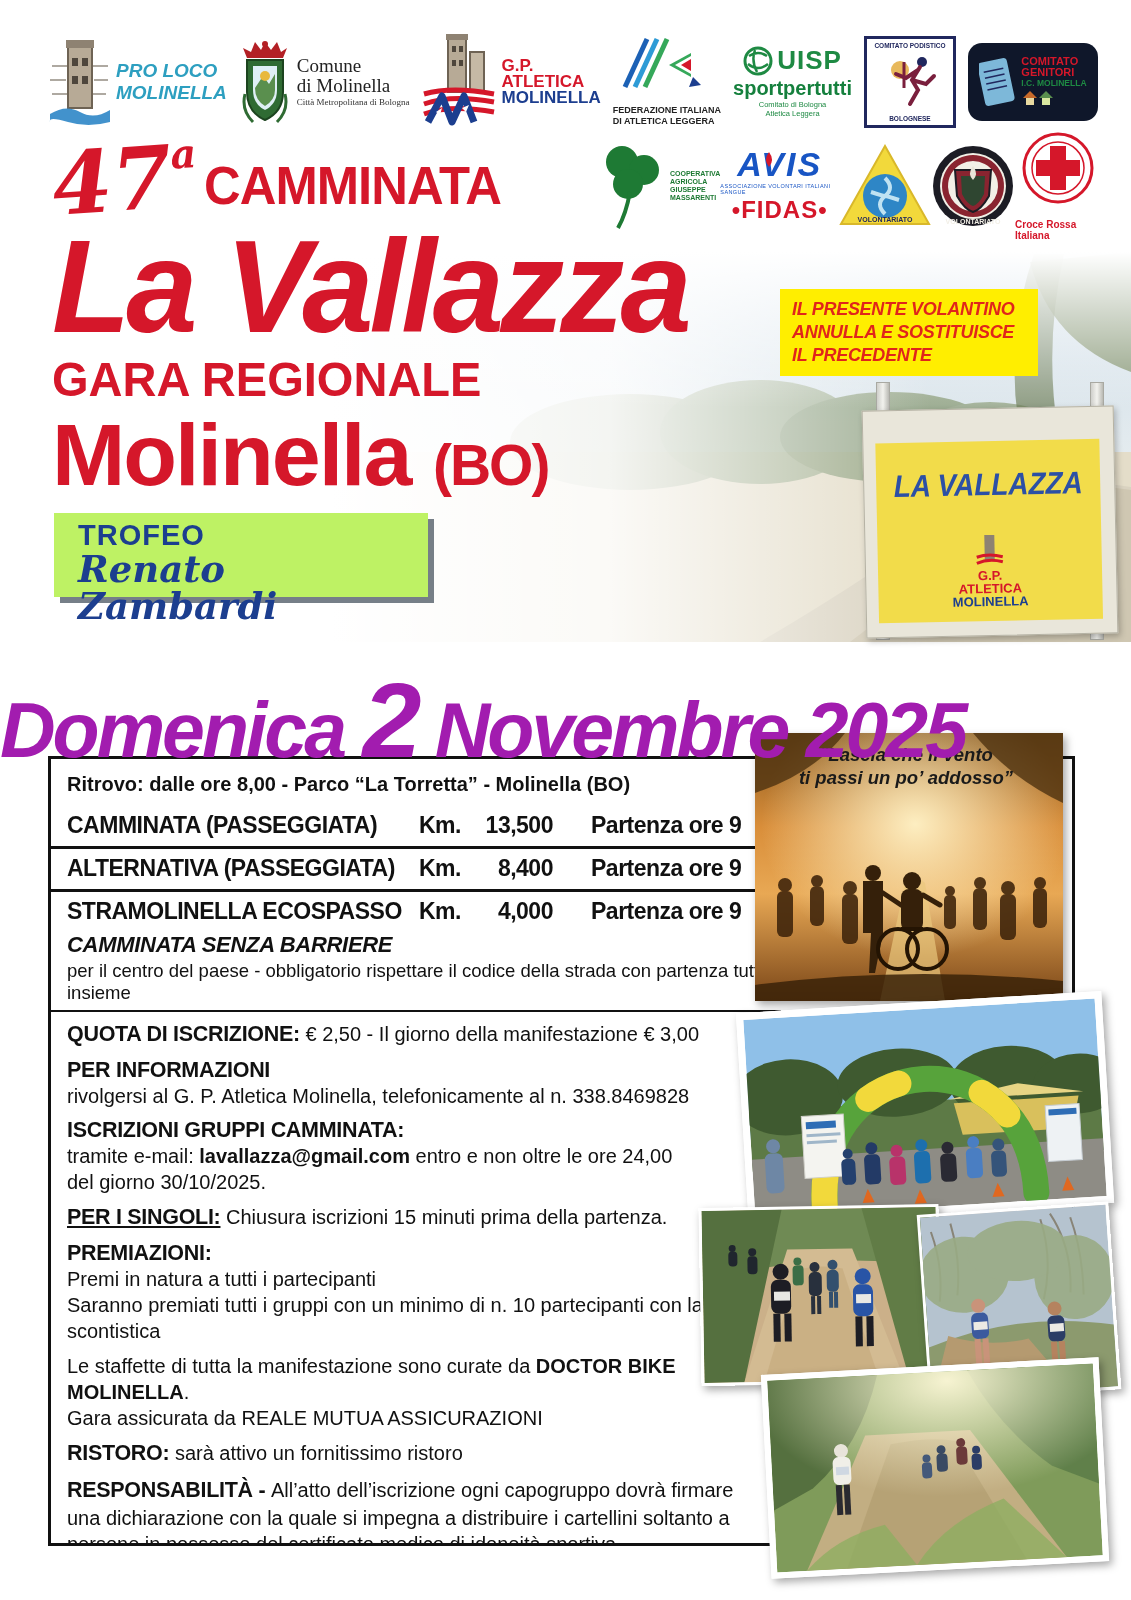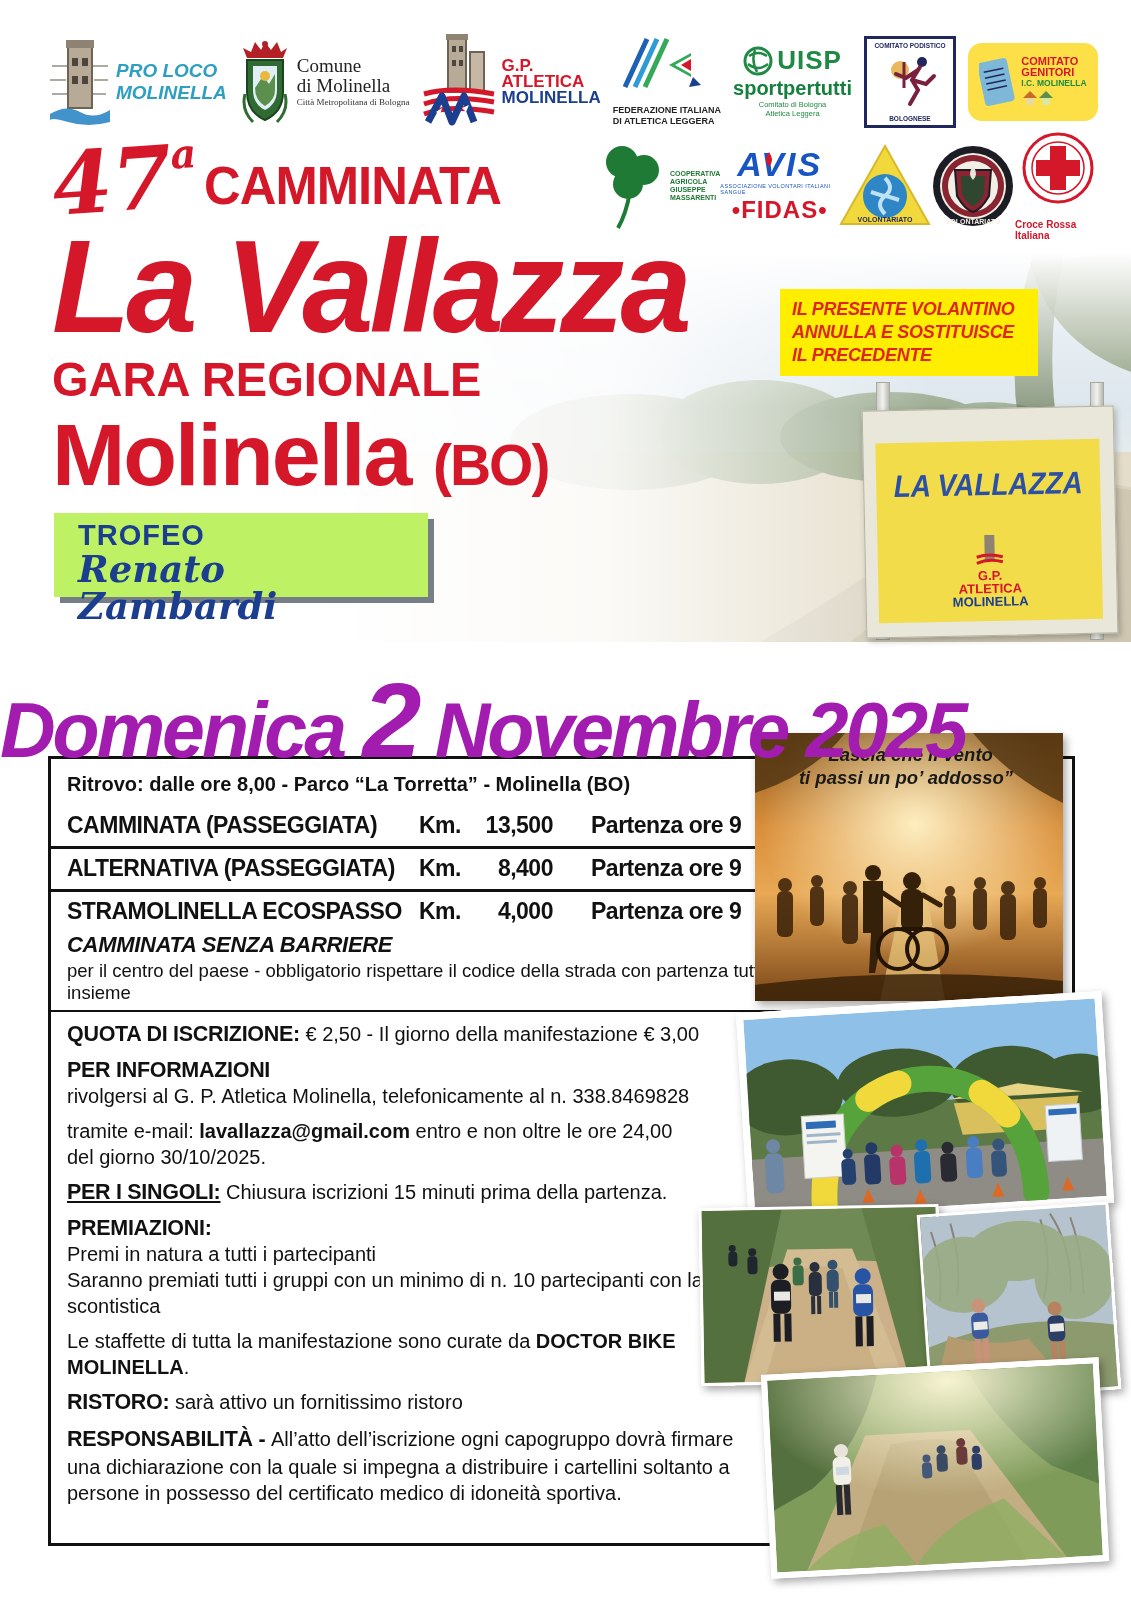--- a/index.html
+++ b/index.html
@@ -21,21 +21,21 @@
   .comune-sub { font-size:9px; color:#333; margin-top:2px; }
   .gp-txt { font-weight:bold; line-height:0.95; font-size:17px; }
   .gp-red { color:#d5172a; } .gp-blue { color:#1c3e8f; }
   .fidal-txt { font-size:9px; font-weight:bold; color:#222; line-height:1.2; letter-spacing:0; }
   .uisp-big { color:#1e8a43; font-weight:bold; font-size:26px; line-height:0.9; letter-spacing:1px;}
   .uisp-mid { color:#15803d; font-size:20px; font-weight:bold; line-height:1.1;}
   .uisp-sub { color:#1e8a43; font-size:7.5px; text-align:center; line-height:1.2; }
   .podistico-box { width:92px; height:92px; border:3px solid #20275e; background:#fff;
     display:flex; flex-direction:column; align-items:center; justify-content:space-between; padding:3px;}
   .podistico-cap { font-size:6.5px; color:#20275e; font-weight:bold; white-space:nowrap;}
-  .genitori-box { width:130px; height:78px; background:#fde047; border-radius:14px;
+  .genitori-box { width:130px; height:78px; background:#0f172a; border-radius:14px;
     display:flex; align-items:center; justify-content:center; gap:4px; padding:4px; }
   .genitori-txt { font-size:11px; font-weight:bold; line-height:1.05; }
   .gen-red { color:#d5172a; } .gen-green{ color:#1e8a43; font-size:8.5px; }
   .coop-txt { font-size:7px; color:#1e7a34; font-weight:bold; line-height:1.15; }
   .avis-big { color:#1855c4; font-weight:bold; font-size:34px; line-height:0.85; letter-spacing:2px; font-style:italic;}
   .avis-sub { color:#1855c4; font-size:5.5px; letter-spacing:0.4px; }
   .fidas-txt { color:#d5172a; font-weight:bold; font-size:24px; letter-spacing:1px; line-height:1;}
   .croce-sub { color:#d5172a; font-weight:bold; font-size:10px; }
   
   .road-photo { position:absolute; left:330px; top:252px; width:801px; height:390px; }
@@ -409,36 +409,38 @@
       <div class="sec line">
         <span class="blabel">QUOTA DI ISCRIZIONE:</span><span class="btext"> € 2,50 - Il giorno della manifestazione € 3,00</span>
       </div>
 
       <div class="sec">
         <div class="blabel">PER INFORMAZIONI</div>
         <div class="btext line">rivolgersi al G. P. Atletica Molinella, telefonicamente al n. 338.8469828</div>
       </div>
 
       <div class="sec">
+        <div class="blabel">ISCRIZIONI GRUPPI CAMMINATA:</div>
         <div class="btext line"><span>tramite e-mail: </span><b>lavallazza@gmail.com</b><span> entro e non oltre le ore 24,00</span></div>
         <div class="btext line">del giorno 30/10/2025.</div>
       </div>
 
       <div class="sec line">
         <span class="blabel uline">PER I SINGOLI:</span><span class="btext"> Chiusura iscrizioni 15 minuti prima della partenza.</span>
       </div>
 
       <div class="sec">
         <div class="blabel">PREMIAZIONI:</div>
         <div class="btext line">Premi in natura a tutti i partecipanti</div>
         <div class="btext line">Saranno premiati tutti i gruppi con un minimo di n. 10 partecipanti con la scontistica</div>
       </div>
 
       <div class="sec">
         <div class="btext line"><span>Le staffette di tutta la manifestazione sono curate da </span><b>DOCTOR BIKE MOLINELLA</b><span>.</span></div>
+        <div class="btext line">Gara assicurata da REALE MUTUA ASSICURAZIONI</div>
       </div>
 
       <div class="sec line">
         <span class="blabel">RISTORO:</span><span class="btext"> sarà attivo un fornitissimo ristoro</span>
       </div>
 
       <div class="sec line btext">
         <span class="blabel">RESPONSABILITÀ - </span><span>All’atto dell’iscrizione ogni capogruppo dovrà firmare una dichiarazione con la quale si impegna a distribuire i cartellini soltanto a persone in possesso del certificato medico di idoneità sportiva.</span>
         
       </div>

